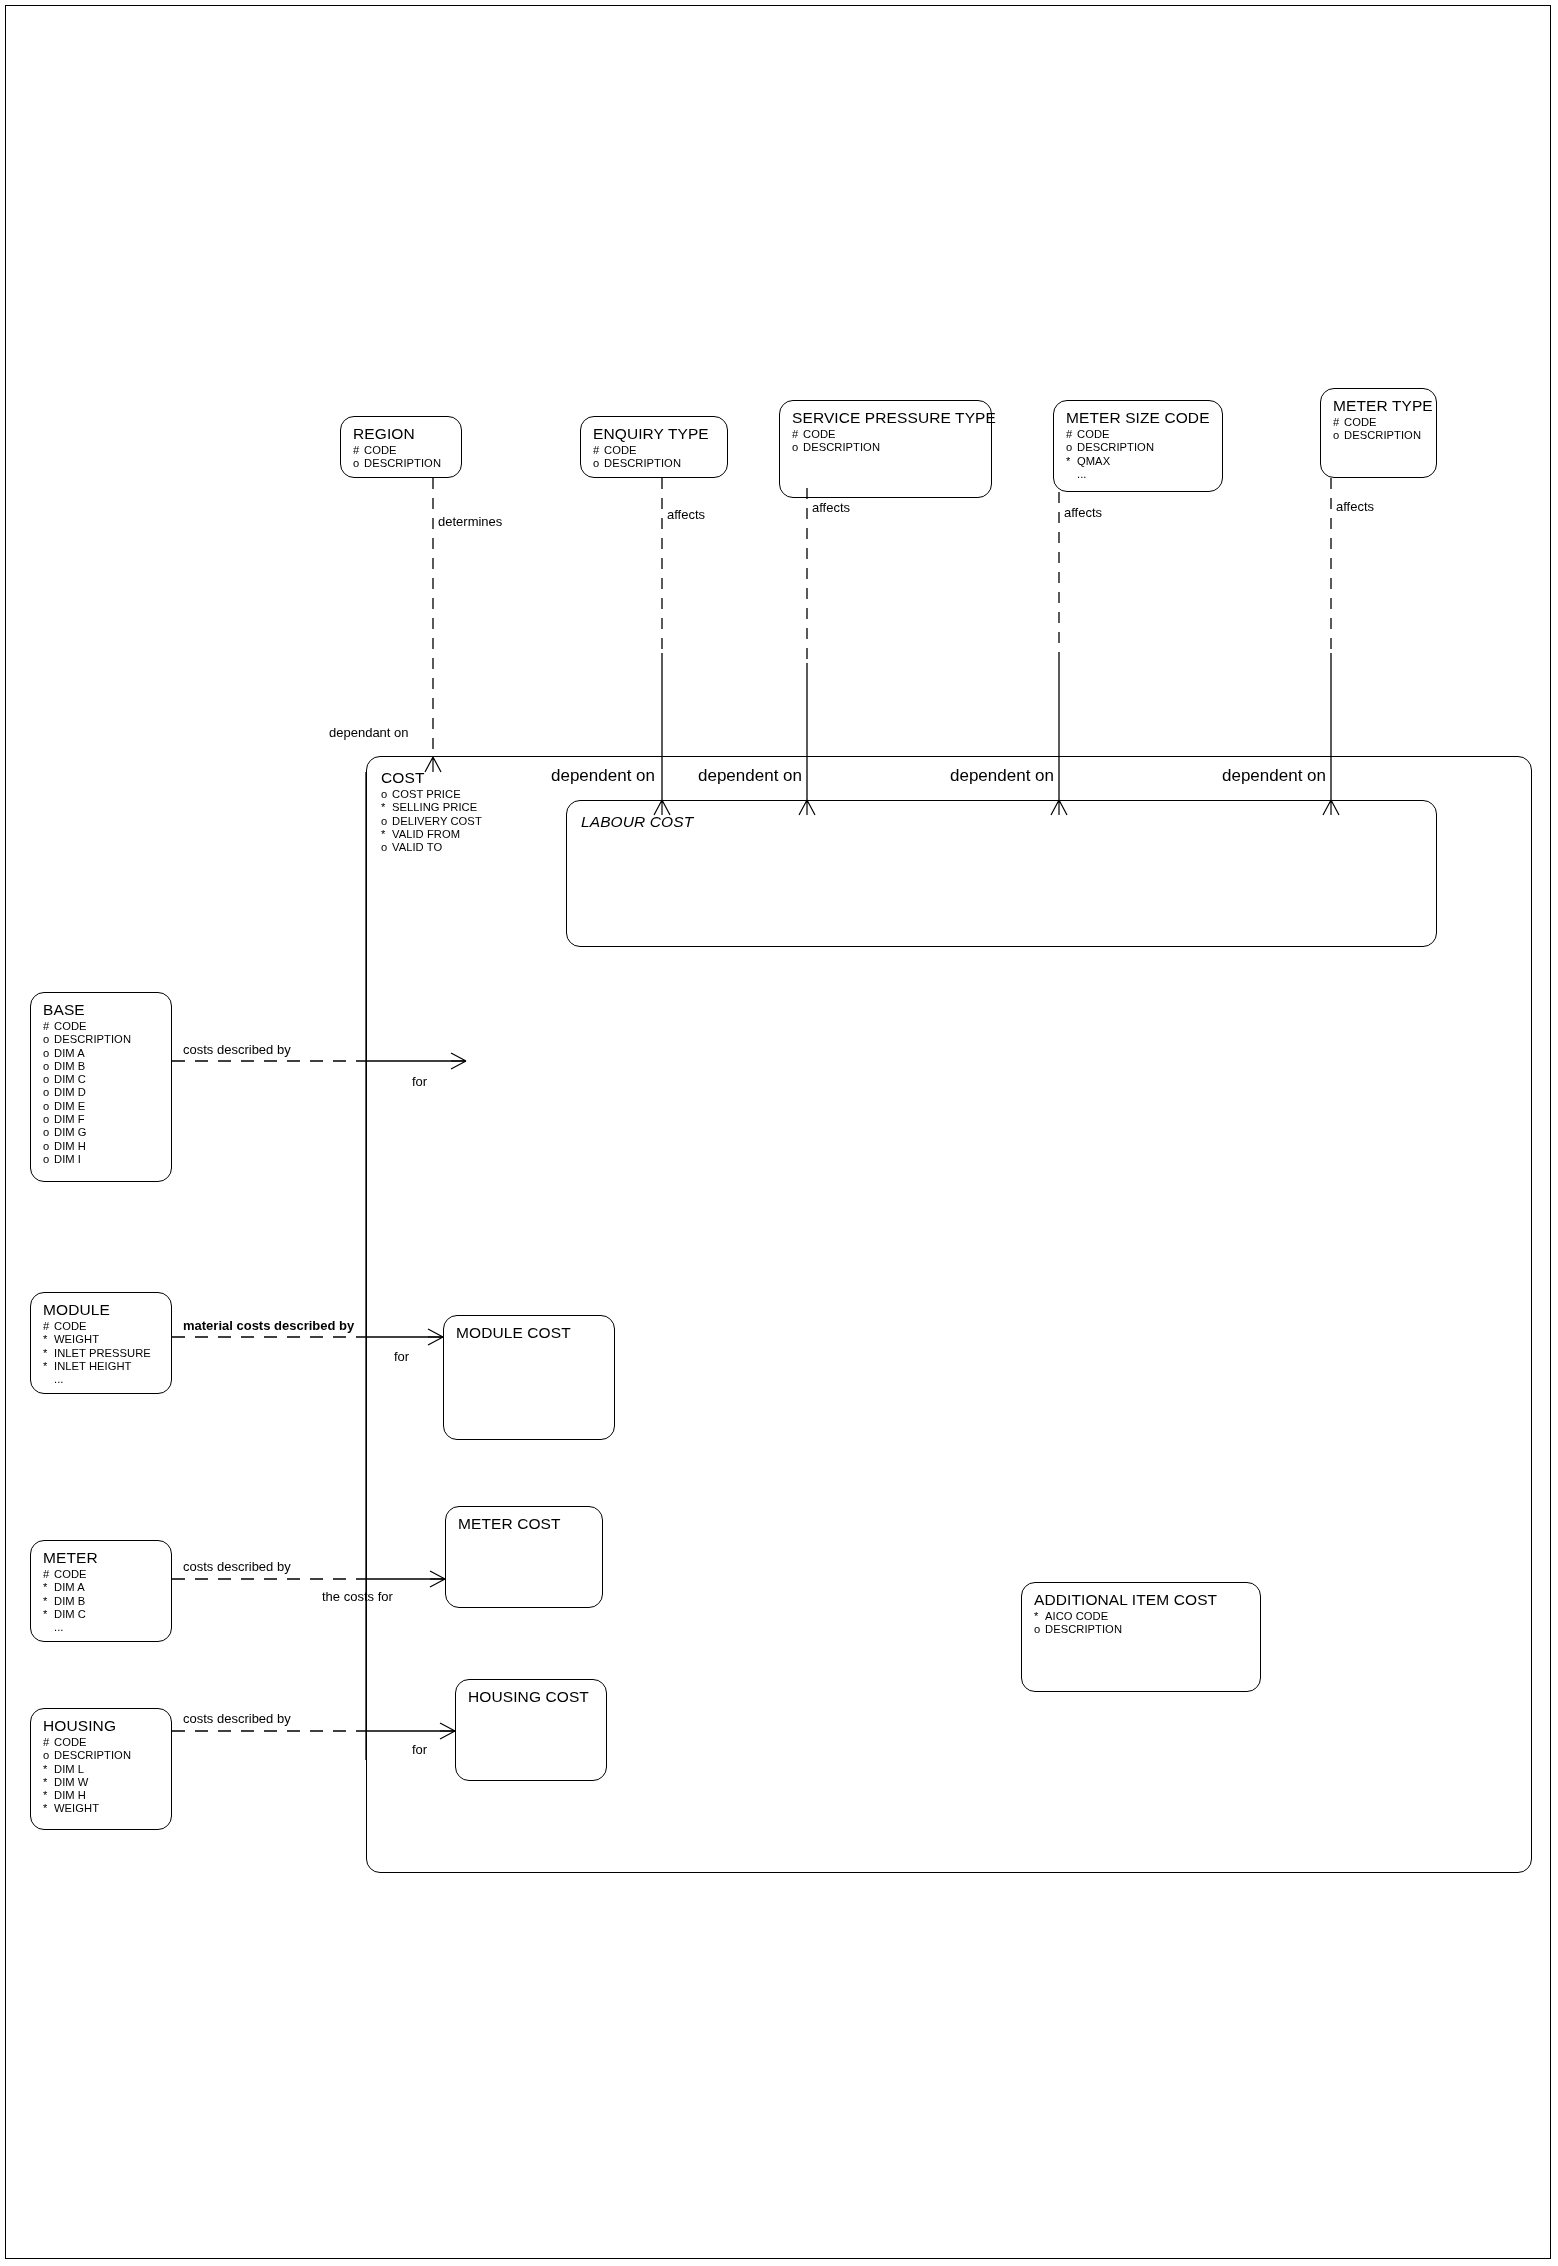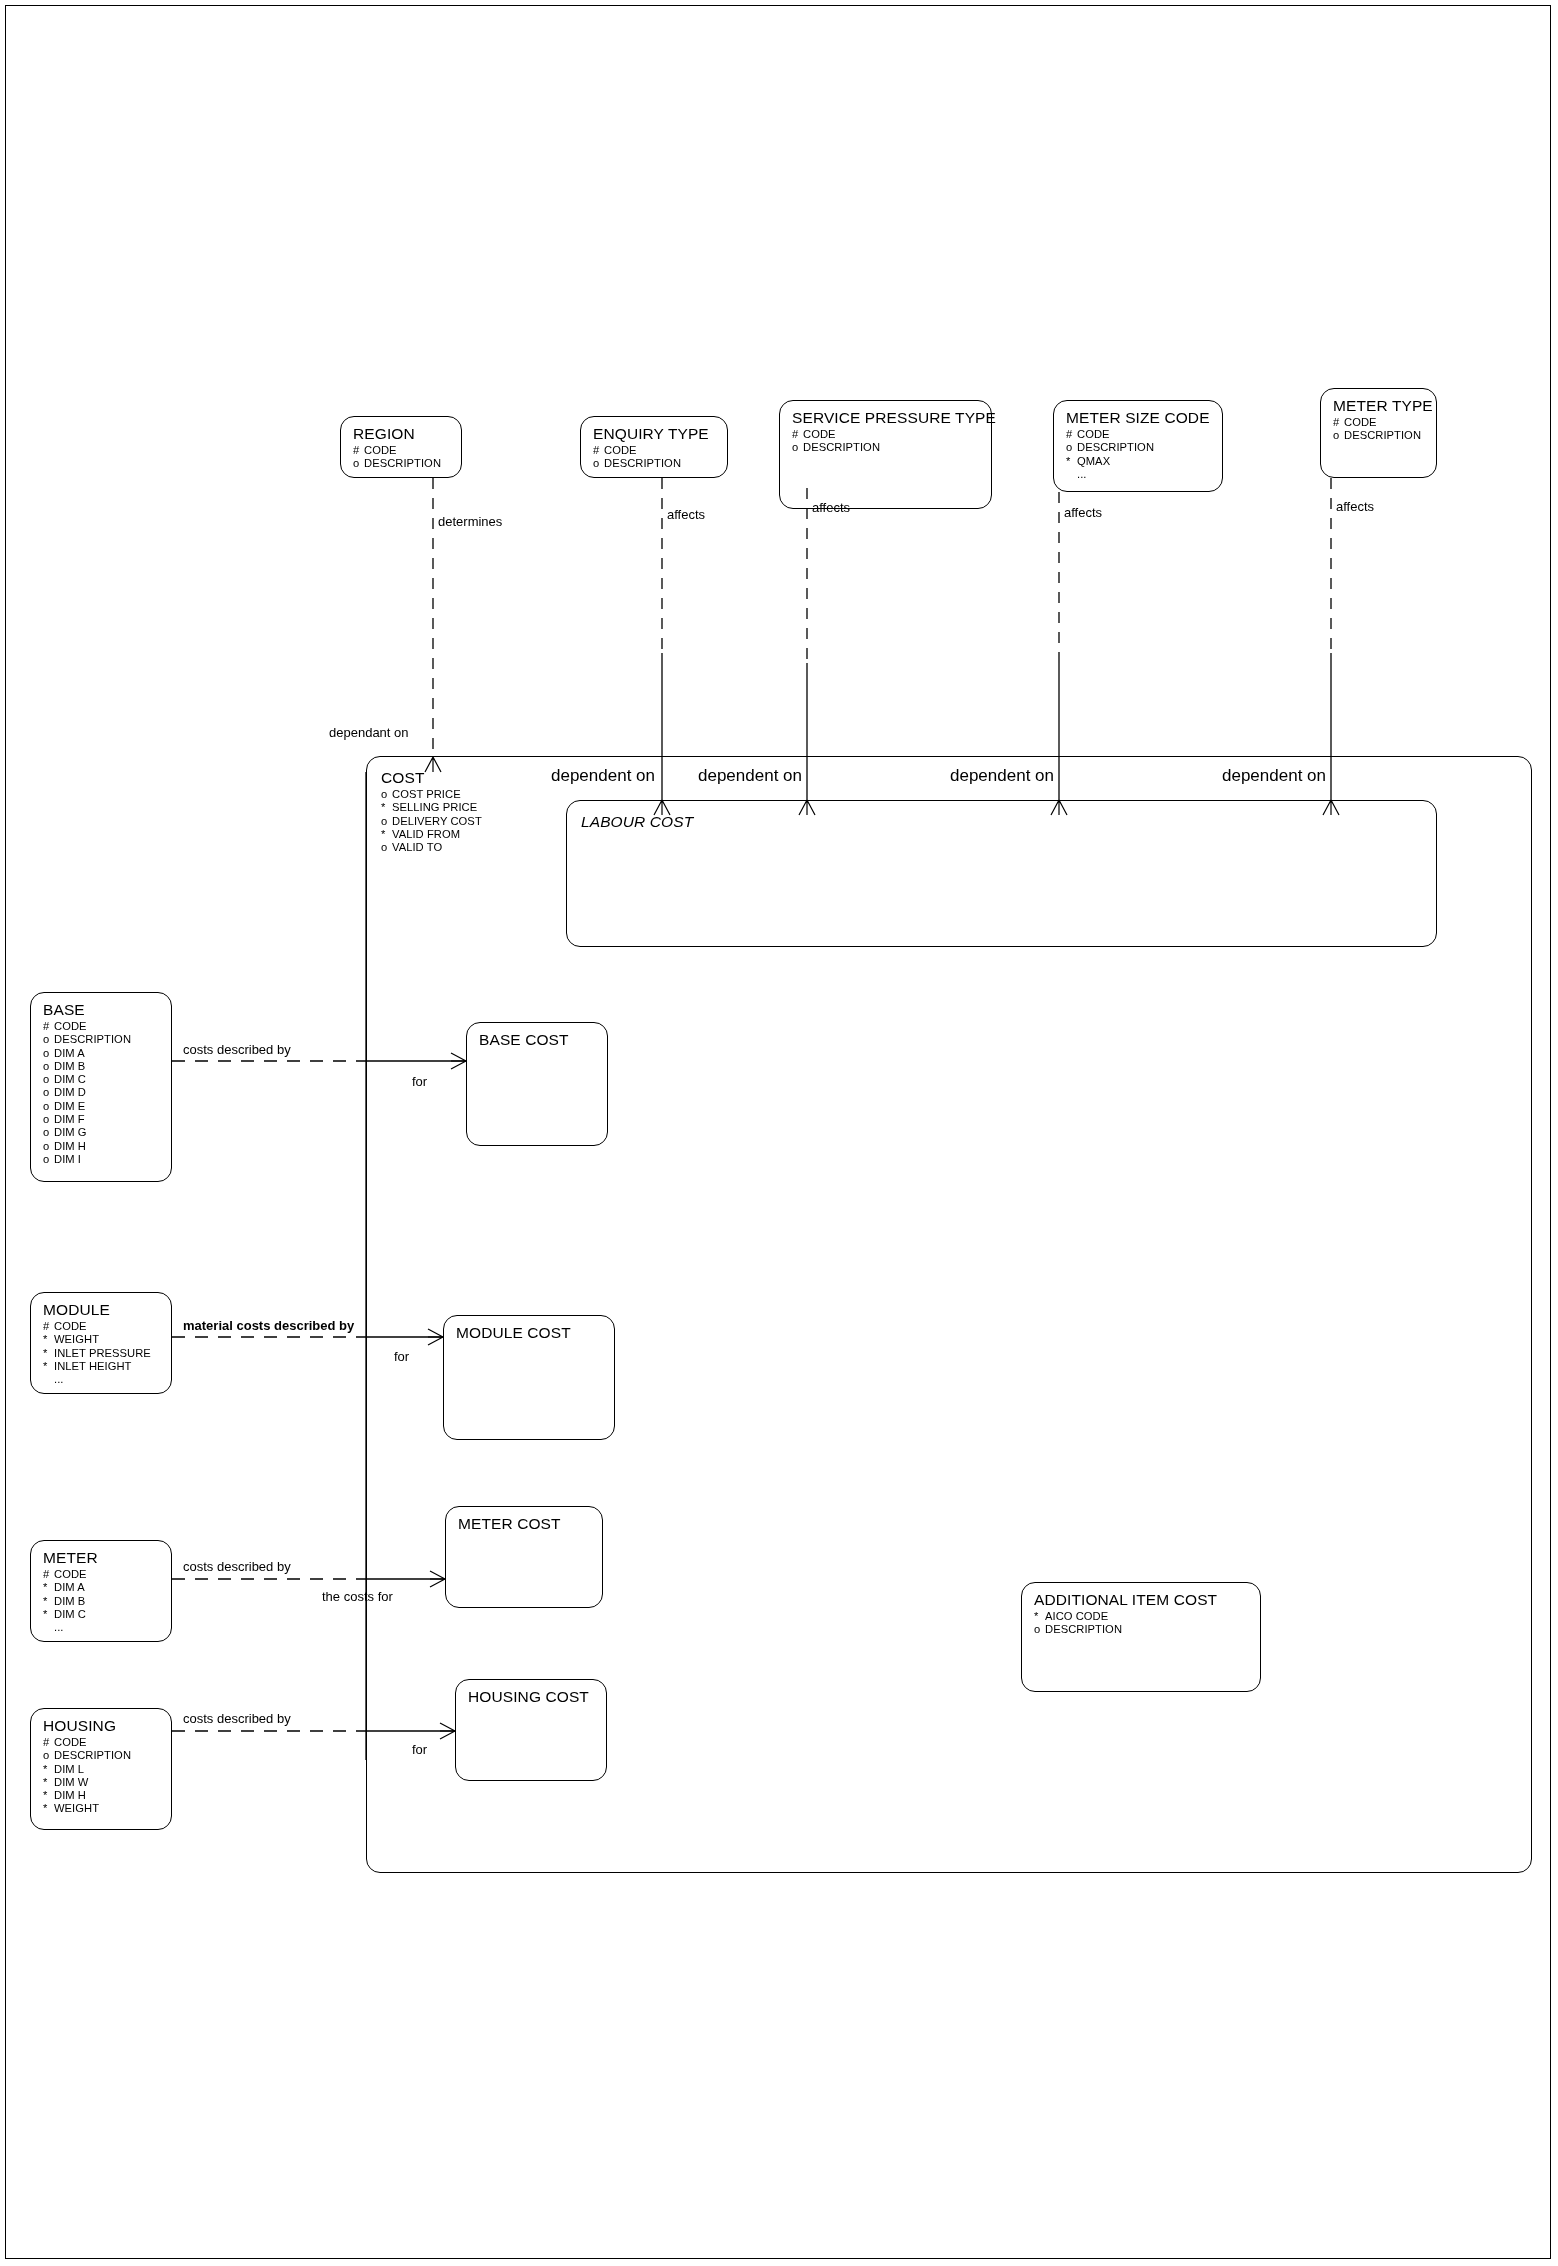--- a/index.html
+++ b/index.html
@@ -155,21 +155,21 @@
   </div>
 
   <div class="entity" style="left:580px; top:416px; width:148px; height:62px;">
     <div class="ent-title">ENQUIRY TYPE</div>
     <div class="attr-list">
       <div class="attr"><span class="mark">#</span><span>CODE</span></div>
       <div class="attr"><span class="mark">o</span><span>DESCRIPTION</span></div>
     </div>
   </div>
 
-  <div class="entity" style="left:779px; top:400px; width:213px; height:109px;">
+  <div class="entity" style="left:779px; top:400px; width:213px; height:98px;">
     <div class="ent-title">SERVICE PRESSURE TYPE</div>
     <div class="attr-list">
       <div class="attr"><span class="mark">#</span><span>CODE</span></div>
       <div class="attr"><span class="mark">o</span><span>DESCRIPTION</span></div>
     </div>
   </div>
 
   <div class="entity" style="left:1053px; top:400px; width:170px; height:92px;">
     <div class="ent-title">METER SIZE CODE</div>
     <div class="attr-list">
@@ -226,23 +226,20 @@
       <div class="attr"><span class="mark">o</span><span>DIM C</span></div>
       <div class="attr"><span class="mark">o</span><span>DIM D</span></div>
       <div class="attr"><span class="mark">o</span><span>DIM E</span></div>
       <div class="attr"><span class="mark">o</span><span>DIM F</span></div>
       <div class="attr"><span class="mark">o</span><span>DIM G</span></div>
       <div class="attr"><span class="mark">o</span><span>DIM H</span></div>
       <div class="attr"><span class="mark">o</span><span>DIM I</span></div>
     </div>
   </div>
 
-  <div class="entity" style="left:466px; top:1022px; width:142px; height:124px;">
-    <div class="ent-title">BASE COST</div>
-  </div>
 
   <div class="entity" style="left:30px; top:1292px; width:142px; height:102px;">
     <div class="ent-title">MODULE</div>
     <div class="attr-list">
       <div class="attr"><span class="mark">#</span><span>CODE</span></div>
       <div class="attr"><span class="mark">*</span><span>WEIGHT</span></div>
       <div class="attr"><span class="mark">*</span><span>INLET PRESSURE</span></div>
       <div class="attr"><span class="mark">*</span><span>INLET HEIGHT</span></div>
       <div class="attr"><span class="mark"></span><span>...</span></div>
     </div>

